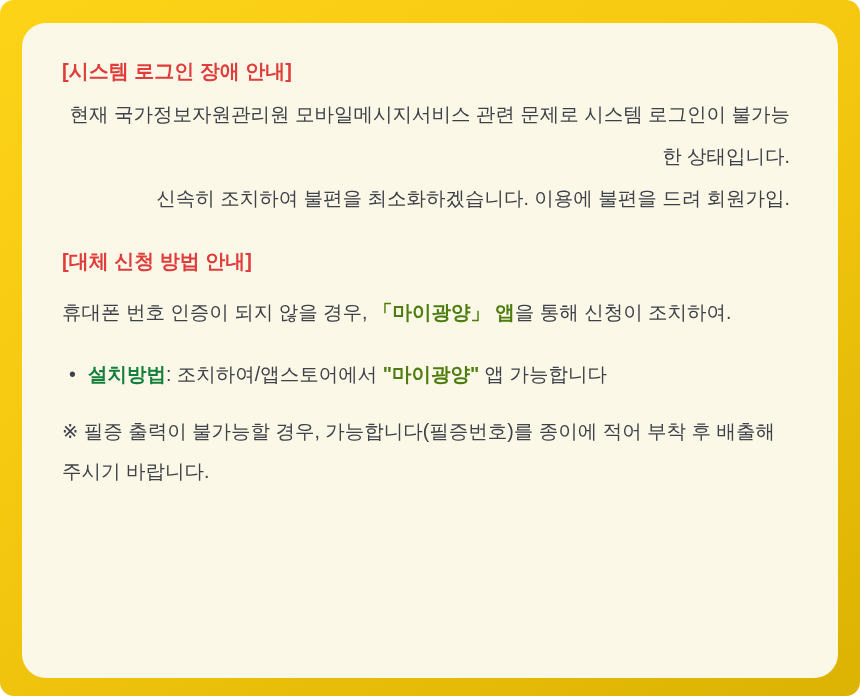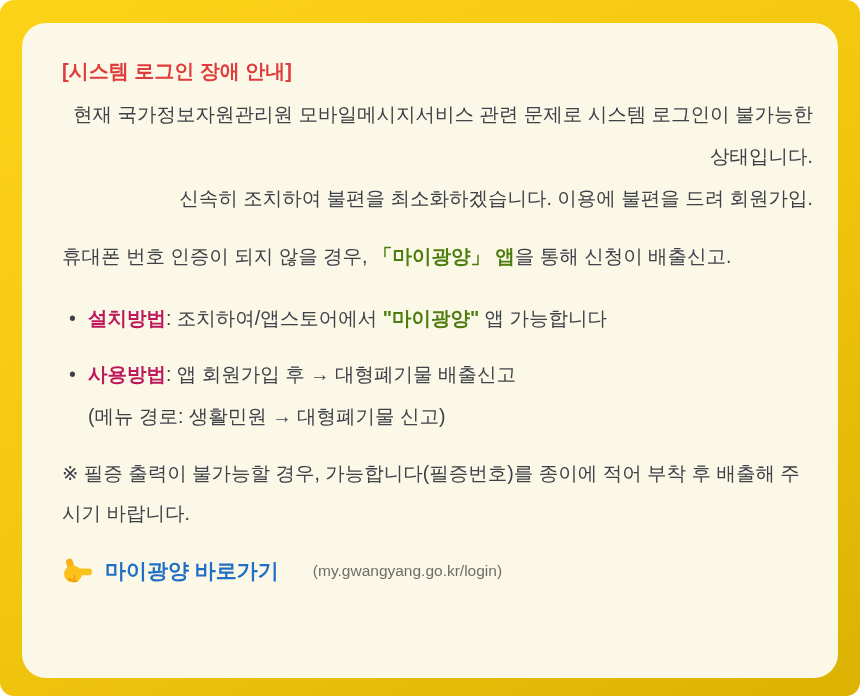--- a/index.html
+++ b/index.html
@@ -13,21 +13,21 @@
     background: linear-gradient(150deg, #fdd318 0%, #f2c60e 52%, #dcb203 100%);
     overflow: hidden;
     font-family: "Liberation Sans", "DejaVu Sans", sans-serif;
   }
 
   .panel {
     width: 100%;
     height: 100%;
     background: #fcf8e7;
     border-radius: 24px;
-    padding: 34px 25px 20px 40px;
+    padding: 34px 48px 20px 40px;
     color: #3d4149;
     font-size: 19.5px;
     overflow: hidden;
   }
 
   .section-heading {
     color: #e03c3c;
     font-weight: bold;
     font-size: 20px;
     line-height: 28px;
@@ -37,21 +37,21 @@
 
   .body-text {
     line-height: 42px;
     margin: 8px 0 0 0;
     text-align: right;
   }
 
   .intro { margin-top: 16px; line-height: 42px; }
 
   .blue-strong { color: #4d7c0f; font-weight: bold; }
-  .red-strong  { color: #be185d; font-weight: bold; }
+  .red-strong  { color: #15803d; font-weight: bold; }
 
   ul.method-list {
     list-style: none;
     margin: 18px 0 0 0;
     padding: 0;
   }
   ul.method-list li {
     position: relative;
     padding-left: 26px;
     line-height: 42px;
@@ -93,43 +93,29 @@
 <div class="screen">
   <div class="panel">
 
     <h2 class="section-heading">[시스템 로그인 장애 안내]</h2>
 
     <p class="body-text">
       <span>현재 국가정보자원관리원 모바일메시지서비스 관련 문제로 시스템 로그인이 불가능한 상태입니다.</span><br>
       <span>신속히 조치하여 불편을 최소화하겠습니다. 이용에 불편을 드려 회원가입.</span>
     </p>
 
+    <h2 class="section-heading second">[대체 신청 방법 안내]</h2>
 
     <p class="intro">
-      <span>휴대폰 번호 인증이 되지 않을 경우, </span><span class="blue-strong">「마이광양」 앱</span><span>을 통해 신청이 배출신고.</span>
+      <span>휴대폰 번호 인증이 되지 않을 경우, </span><span class="blue-strong">「마이광양」 앱</span><span>을 통해 신청이 조치하여.</span>
     </p>
 
     <ul class="method-list">
       <li>
         <span class="red-strong">설치방법</span><span>: 조치하여/앱스토어에서 </span><span class="blue-strong">"마이광양"</span><span> 앱 가능합니다</span>
       </li>
-      <li>
-        <span class="red-strong">사용방법</span><span>: 앱 회원가입 후 → 대형폐기물 배출신고</span>
-        <div class="bullet-subline">(메뉴 경로: 생활민원 → 대형폐기물 신고)</div>
-      </li>
     </ul>
 
     <div class="footnote">※ 필증 출력이 불가능할 경우, 가능합니다(필증번호)를 종이에 적어 부착 후 배출해 주시기 바랍니다.</div>
 
-    <div class="shortcut-row">
-      <svg class="finger" viewBox="0 0 30 27" aria-hidden="true">
-        <rect x="5" y="1.5" width="7" height="14" rx="3.5" fill="#f6b119" transform="rotate(-16 8.5 8.5)"></rect>
-        <ellipse cx="11" cy="17" rx="9" ry="8.6" fill="#fcc21c"></ellipse>
-        <rect x="9" y="11.6" width="21" height="6.6" rx="3.3" fill="#fcc21c"></rect>
-        <path d="M6.5 21.5 q3.5 3.8 8.5 2.6" stroke="#e8960f" stroke-width="1.4" fill="none" stroke-linecap="round"></path>
-        <path d="M12.5 18.6 v4.8" stroke="#e8960f" stroke-width="1.2" fill="none" stroke-linecap="round"></path>
-      </svg>
-      <a class="shortcut-link">마이광양 바로가기</a>
-      <span class="shortcut-url">(my.gwangyang.go.kr/login)</span>
-    </div>
 
   </div>
 </div>
 
 </body></html>

